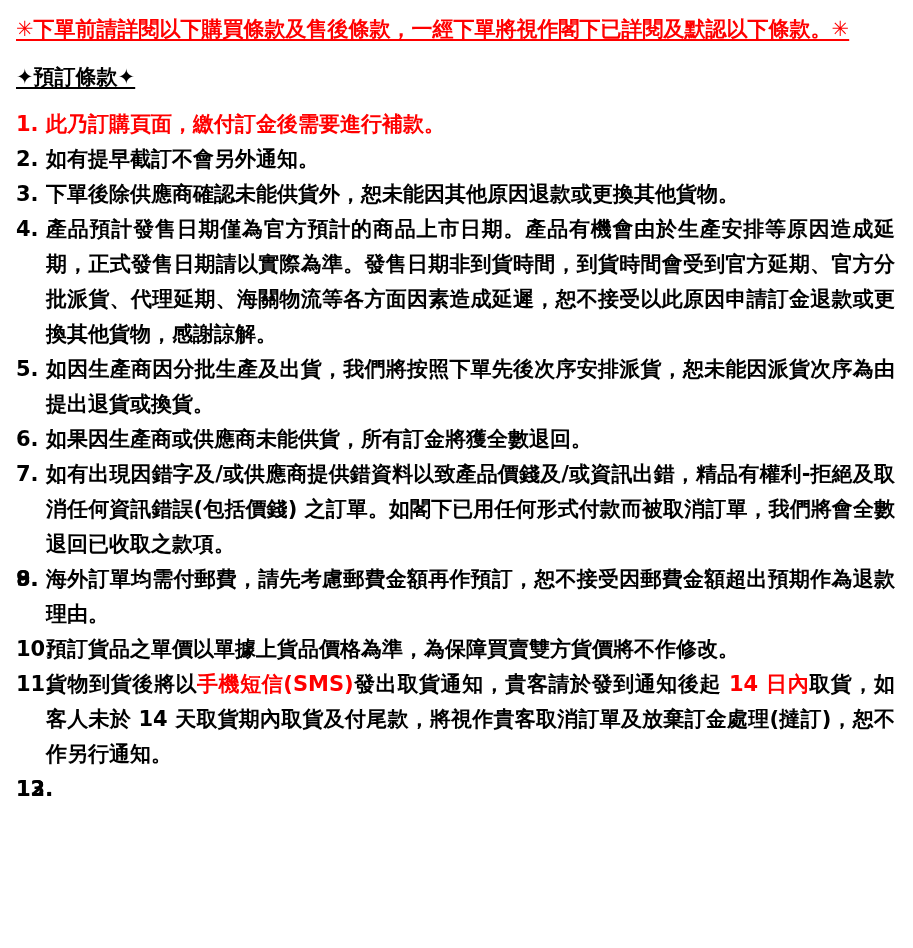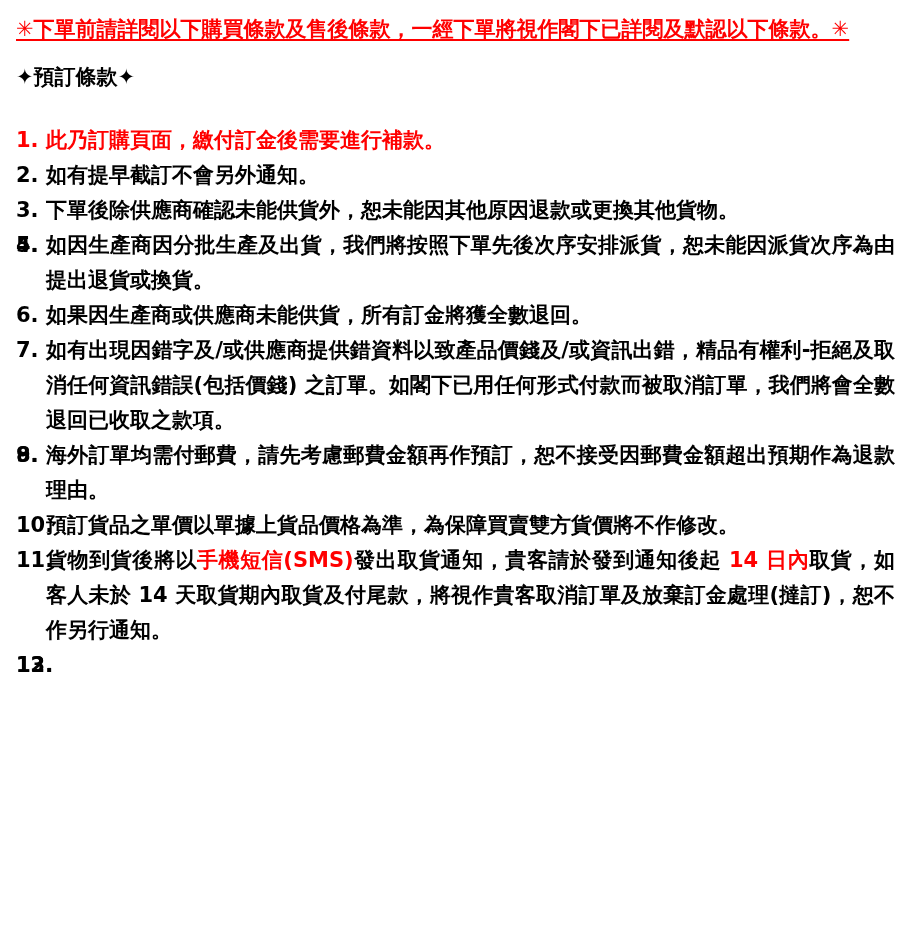--- a/index.html
+++ b/index.html
@@ -22,22 +22,23 @@
     color: var(--black);
     background: var(--bg);
   }
   .banner {
     margin: 0 0 13px 0;
     color: var(--red);
     text-decoration: underline;
     text-underline-offset: 3px;
   }
   .section-title {
-    margin: 0 0 28px 0;
+    margin: 0 0 12px 0;
     color: var(--black);
+    text-decoration: underline;
     text-underline-offset: 3px;
   }
   ol.terms {
     list-style: none;
     margin: 0;
     padding: 0;
   }
   ol.terms li {
     position: relative;
     padding-left: 30px;
@@ -61,21 +62,21 @@
 
 <div class="doc">
   <p class="banner">✳下單前請詳閱以下購買條款及售後條款，一經下單將視作閣下已詳閱及默認以下條款。✳</p>
 
   <p class="section-title">✦預訂條款✦</p>
 
   <ol class="terms">
       <li class="red"><span class="num">1.</span><span class="txt"><span>此乃訂購頁面，繳付訂金後需要進行補款。</span></span></li>
       <li><span class="num">2.</span><span class="txt"><span>如有提早截訂不會另外通知。</span></span></li>
       <li><span class="num">3.</span><span class="txt"><span>下單後除供應商確認未能供貨外，恕未能因其他原因退款或更換其他貨物。</span></span></li>
-      <li><span class="num">4.</span></li>
+      <li><span class="num">4.</span><span class="txt"><span>產品預計發售日期僅為官方預計的商品上市日期。產品有機會由於生產安排等原因造成延期，正式發售日期請以實際為準。發售日期非到貨時間，到貨時間會受到官方延期、官方分批派貨、代理延期、海關物流等各方面因素造成延遲，恕不接受以此原因申請訂金退款或更換其他貨物，感謝諒解。</span></span></li>
       <li><span class="num">5.</span><span class="txt"><span>如因生產商因分批生產及出貨，我們將按照下單先後次序安排派貨，恕未能因派貨次序為由提出退貨或換貨。</span></span></li>
       <li><span class="num">6.</span><span class="txt"><span>如果因生產商或供應商未能供貨，所有訂金將獲全數退回。</span></span></li>
       <li><span class="num">7.</span><span class="txt"><span>如有出現因錯字及/或供應商提供錯資料以致產品價錢及/或資訊出錯，精品有權利-拒絕及取消任何資訊錯誤(包括價錢) 之訂單。如閣下已用任何形式付款而被取消訂單，我們將會全數退回已收取之款項。</span></span></li>
       <li><span class="num">8.</span></li>
       <li><span class="num">9.</span><span class="txt"><span>海外訂單均需付郵費，請先考慮郵費金額再作預訂，恕不接受因郵費金額超出預期作為退款理由。</span></span></li>
       <li><span class="num">10.</span><span class="txt"><span>預訂貨品之單價以單據上貨品價格為準，為保障買賣雙方貨價將不作修改。</span></span></li>
       <li><span class="num">11.</span><span class="txt"><span>貨物到貨後將以</span><span class="red-underline">手機短信(SMS)</span><span>發出取貨通知，貴客請於發到通知後起 </span><span class="red-underline">14 日內</span><span>取貨，如客人未於 14 天取貨期內取貨及付尾款，將視作貴客取消訂單及放棄訂金處理(撻訂)，恕不作另行通知。</span></span></li>
       <li><span class="num">12.</span></li>
       <li>
         <span class="num">13.</span>

